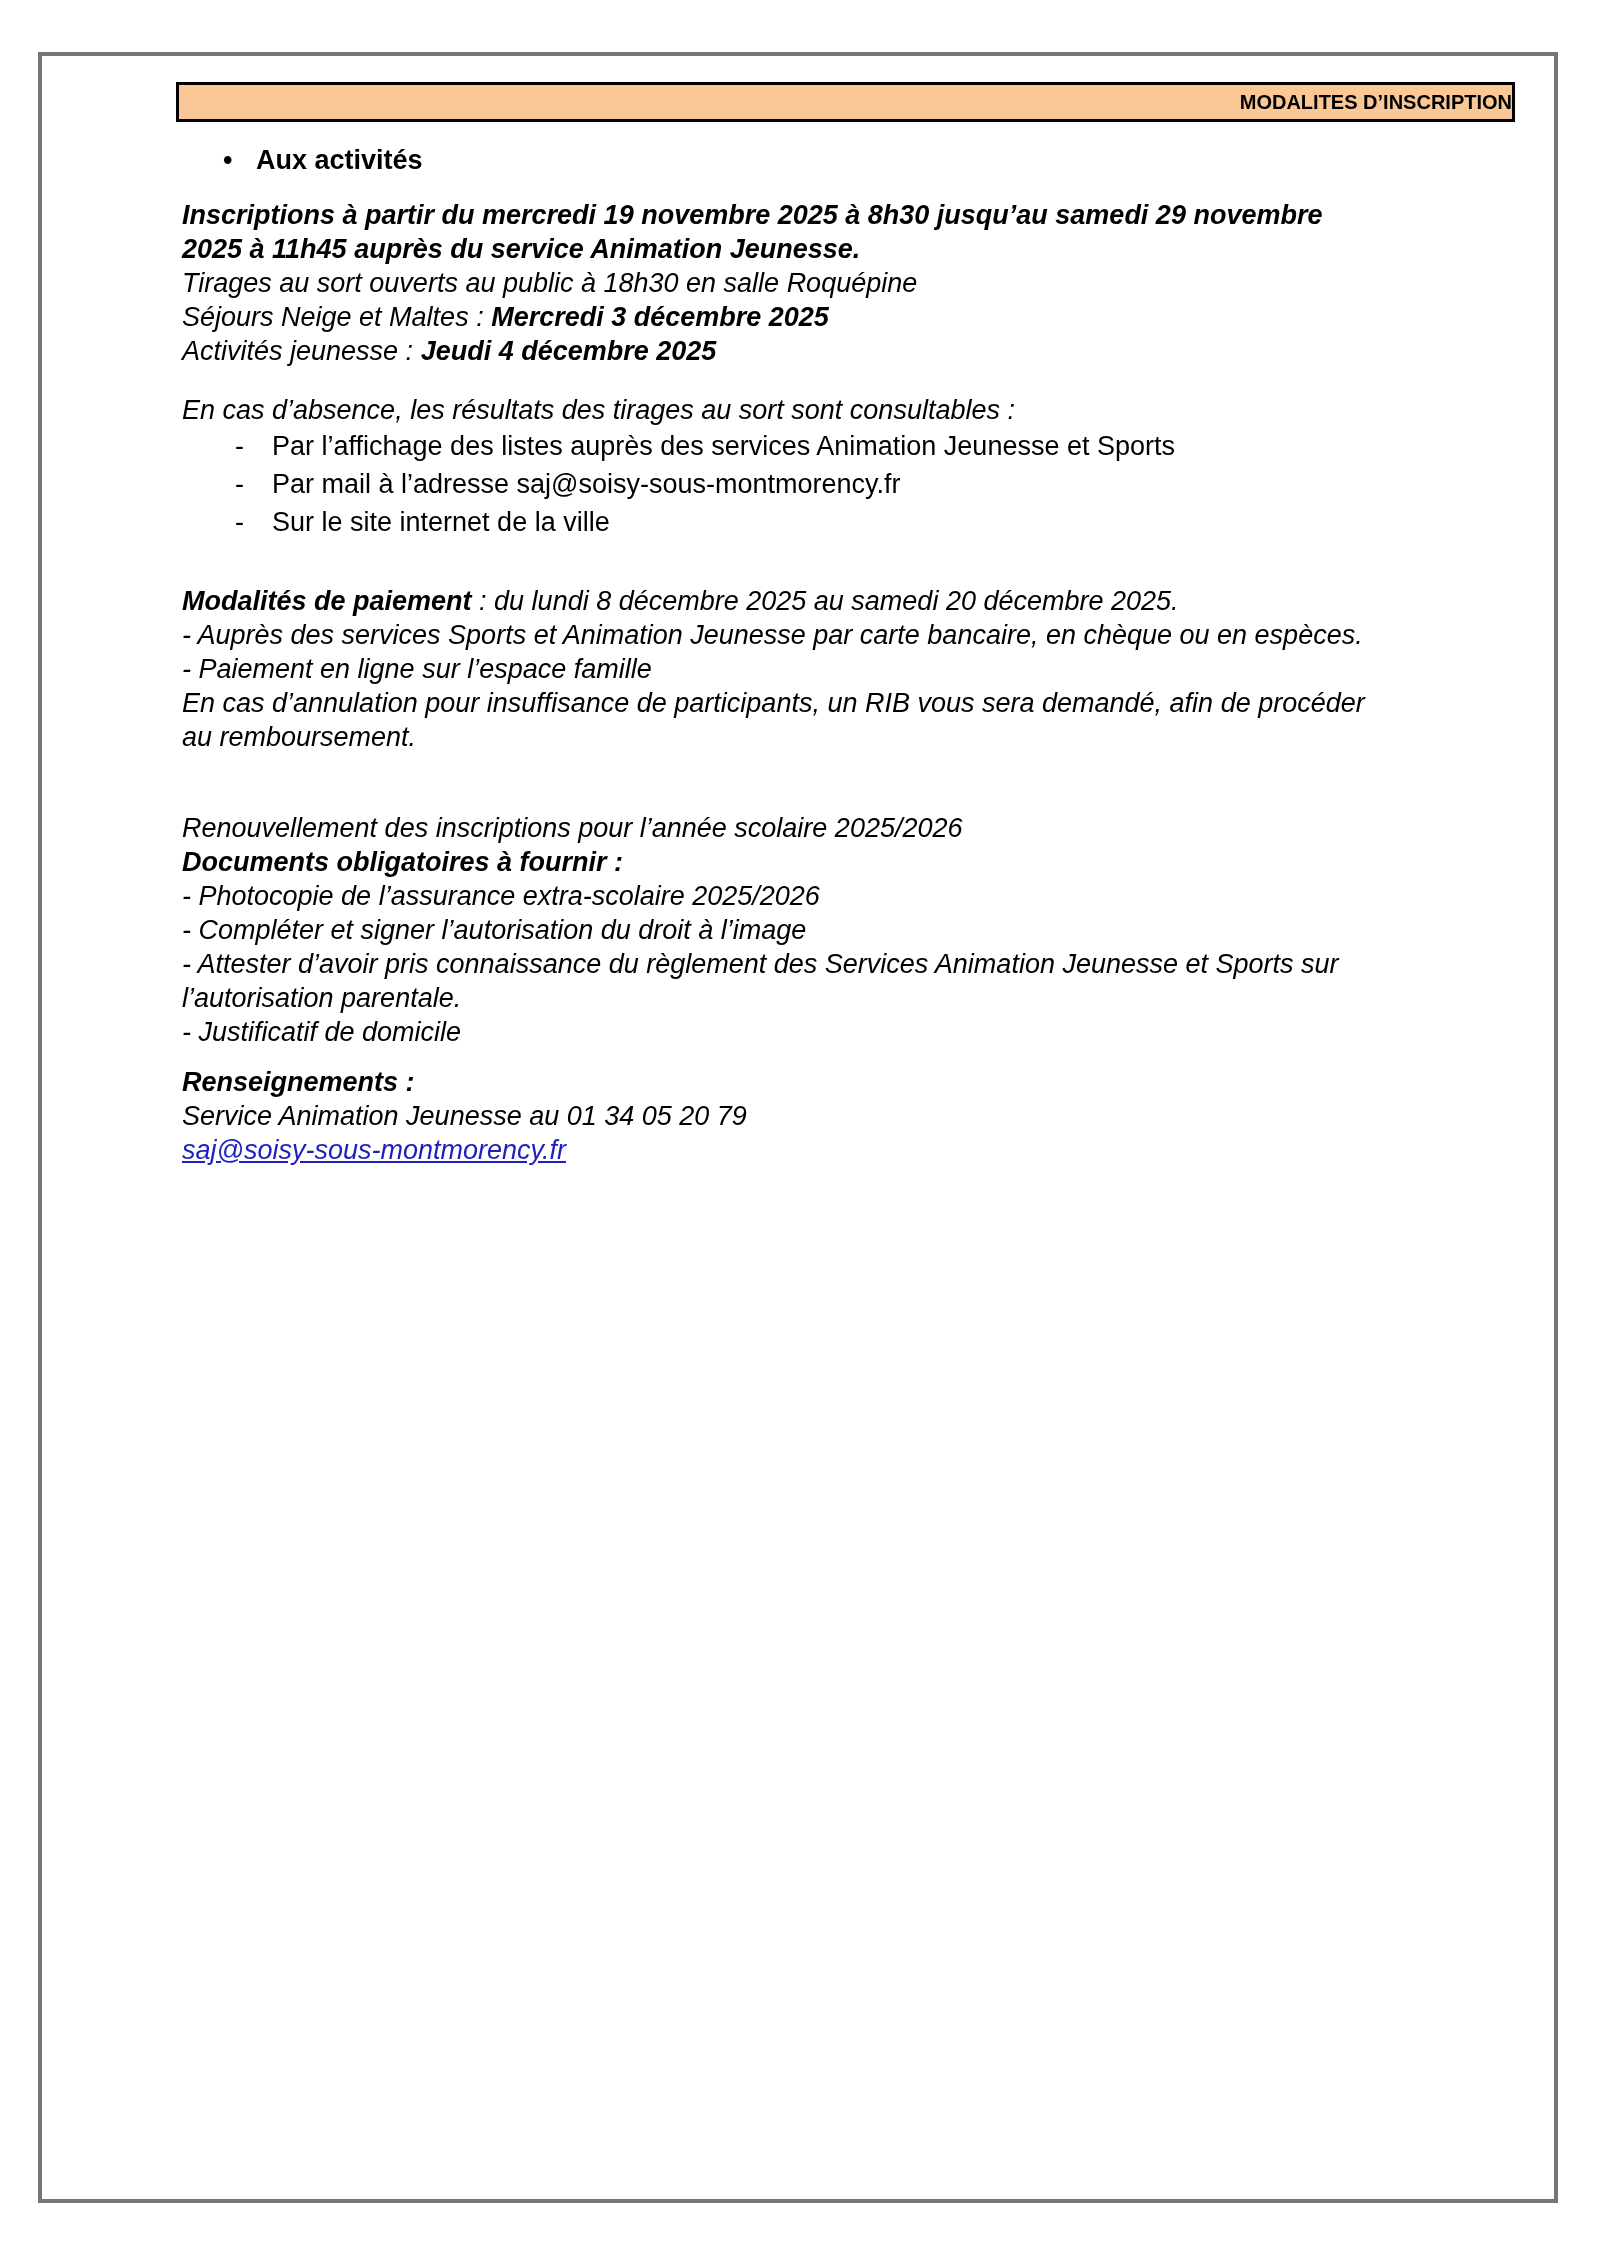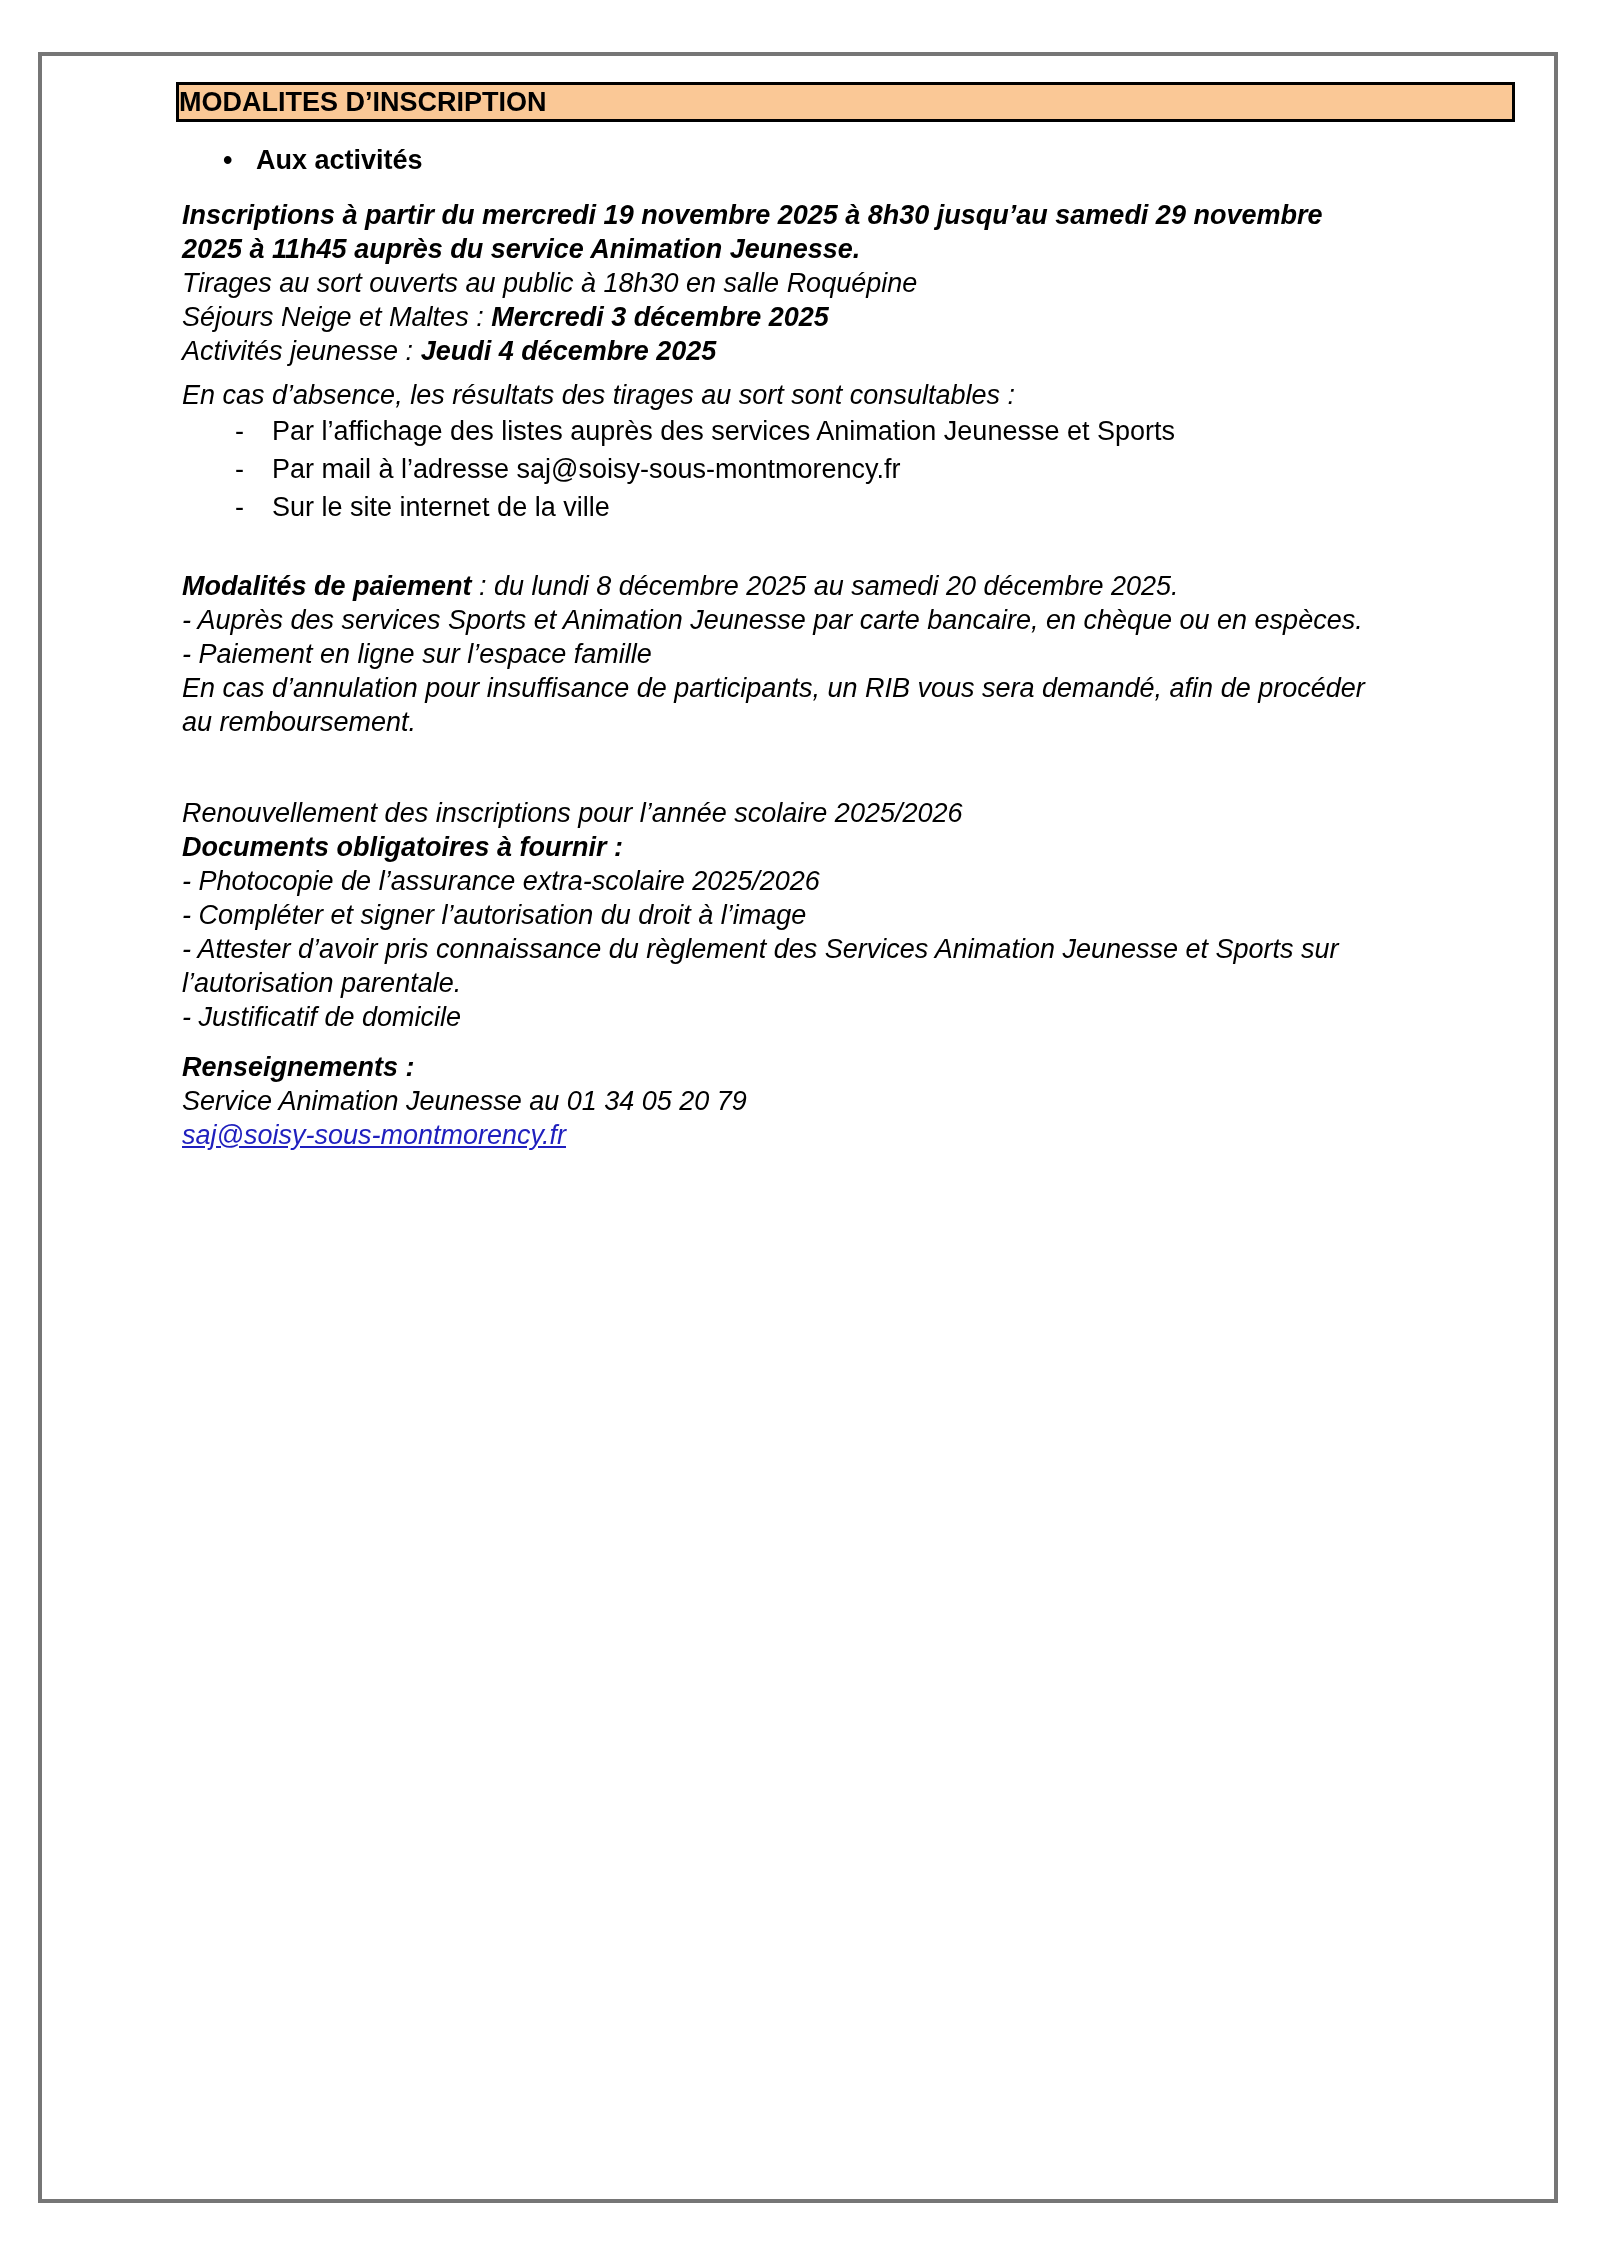--- a/index.html
+++ b/index.html
@@ -25,23 +25,23 @@
     box-sizing: content-box;
     overflow: hidden;
   }
   .banner {
     margin: 26px 0 0 134px;
     width: 1333px;
     height: 34px;
     line-height: 34px;
     border: 3px solid #000000;
     background: #FAC896;
-    text-align: left;
+    text-align: right;
     font-weight: bold;
-    font-size: 27px;
+    font-size: 20px;
   }
   .content {
     margin-left: 140px;
     width: 1345px;
     font-size: 27px;
     line-height: 34px;
   }
   .line { white-space: nowrap; font-style: italic; }
   .b { font-weight: bold; }
   .heading-row {
@@ -50,21 +50,21 @@
     padding-left: 41px;
     font-weight: bold;
     line-height: 34px;
     white-space: nowrap;
   }
   .heading-row .bullet-glyph {
     width: 33px;
     flex: 0 0 33px;
   }
   .block-intro   { margin-top: 21px; }
-  .block-absence { margin-top: 10px; }
+  .block-absence { margin-top: 25px; }
   .dash-list .dash-row {
     display: flex;
     padding-left: 53px;
     line-height: 38px;
     white-space: nowrap;
   }
   .dash-list .dash-glyph {
     width: 37px;
     flex: 0 0 37px;
   }

